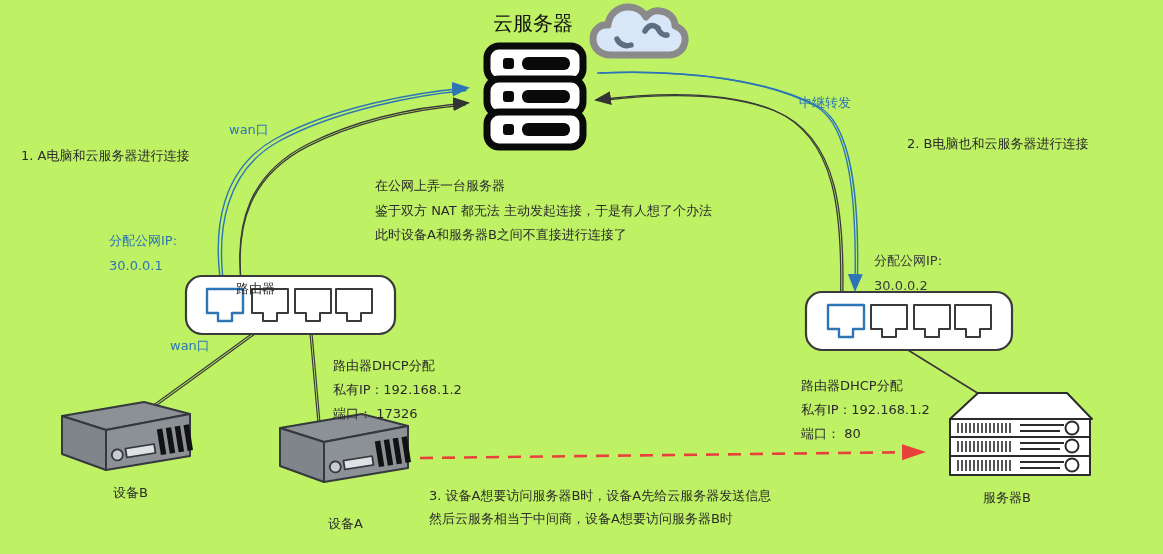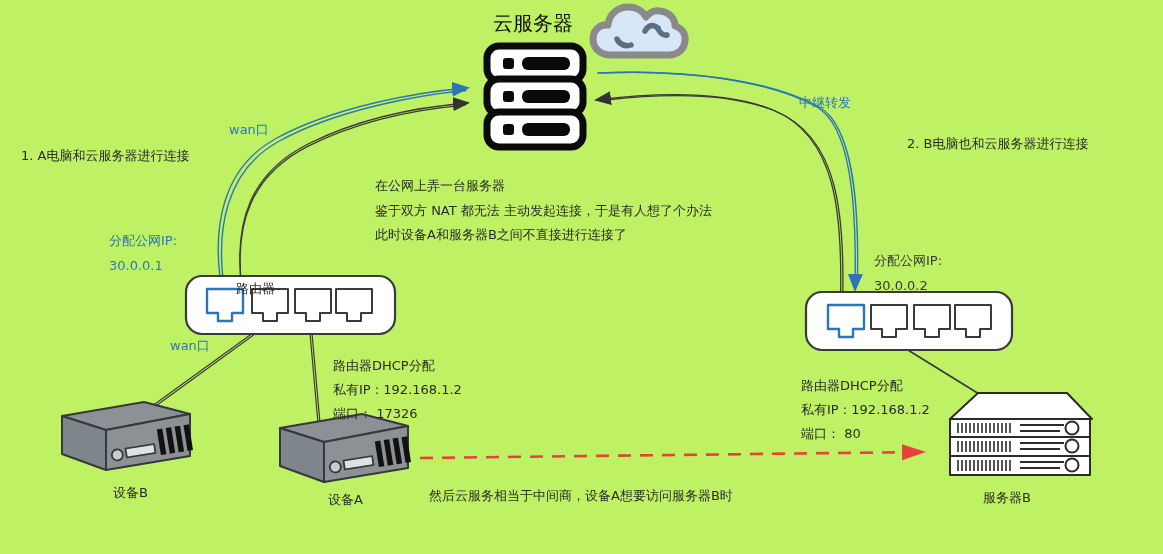--- a/index.html
+++ b/index.html
@@ -190,20 +190,21 @@
     <div>30.0.0.2</div>
   </div>
 
   <div class="t multi" style="left:801px;top:374px;line-height:24px;">
     <div>路由器DHCP分配</div>
     <div>私有IP : 192.168.1.2</div>
     <div>端口： 80</div>
   </div>
 
   <div class="t" style="left:113px;top:481px;">设备B</div>
-  <div class="t" style="left:328px;top:488px;">设备A</div>
+  <div class="t" style="left:328px;top:512px;">设备A</div>
   <div class="t" style="left:983px;top:486px;">服务器B</div>
 
   <div class="t multi" style="left:429px;top:484px;line-height:23px;">
+    <div>3. 设备A想要访问服务器B时，设备A先给云服务器发送信息</div>
     <div>然后云服务相当于中间商，设备A想要访问服务器B时</div>
   </div>
 
 </div>
 
 </body></html>

